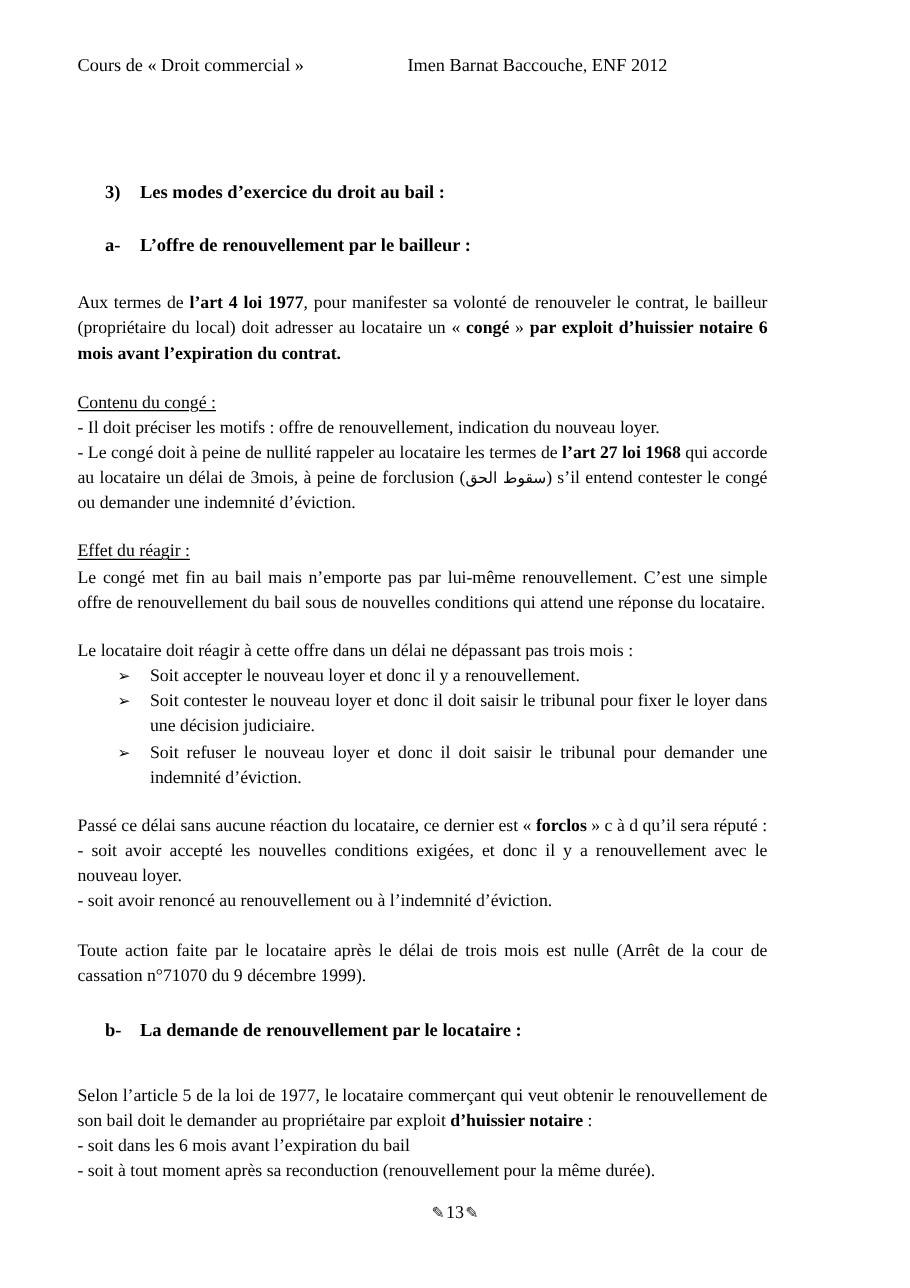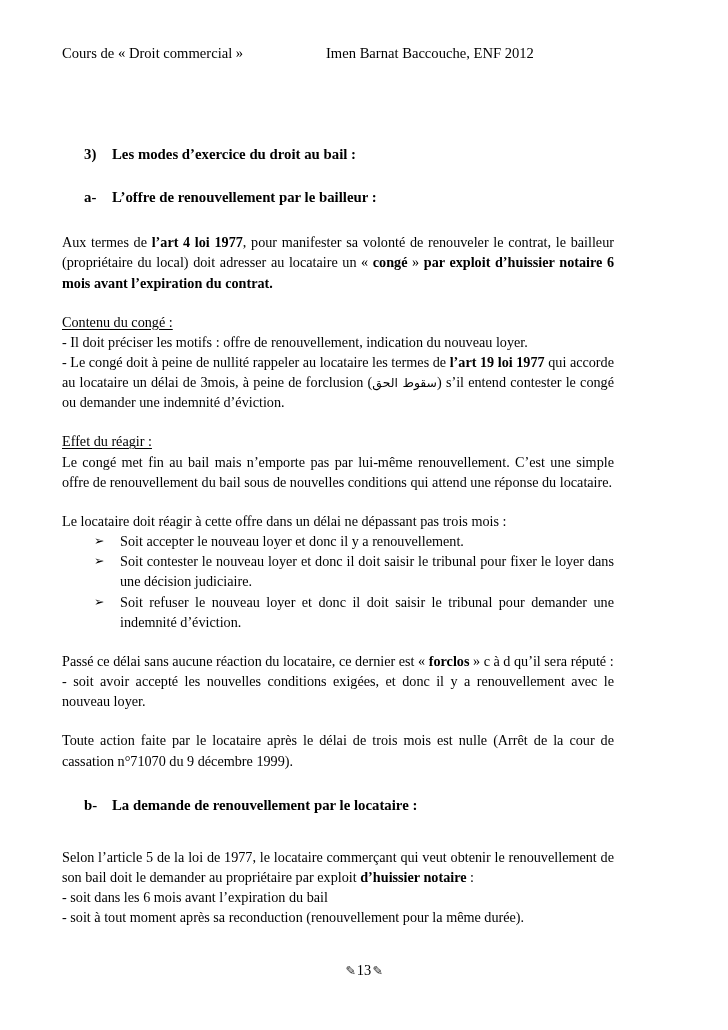--- a/index.html
+++ b/index.html
@@ -154,21 +154,21 @@
   <div class="spacer-lg"></div>
 
   <p class="body"><span>Aux termes de </span><span class="b">l’art 4 loi 1977</span><span>, pour manifester sa volonté de renouveler le contrat, le bailleur (propriétaire du local) doit adresser au locataire un « </span><span class="b">congé</span><span> » </span><span class="b">par exploit d’huissier notaire 6 mois avant l’expiration du contrat.</span></p>
 
   <div class="spacer-md"></div>
 
   <p class="body nojust"><span class="u">Contenu du congé :</span></p>
 
   <p class="body nojust">- Il doit préciser les motifs : offre de renouvellement, indication du nouveau loyer.</p>
 
-  <p class="body"><span>- Le congé doit à peine de nullité rappeler au locataire les termes de </span><span class="b">l’art 19 loi 1977</span><span> qui accorde au locataire un délai de 3mois, à peine de forclusion (</span><span class="ar">سقوط الحق</span><span>) s’il entend contester le congé ou demander une indemnité d’éviction.</span></p>
+  <p class="body"><span>- Le congé doit à peine de nullité rappeler au locataire les termes de </span><span class="b">l’art 27 loi 1968</span><span> qui accorde au locataire un délai de 3mois, à peine de forclusion (</span><span class="ar">سقوط الحق</span><span>) s’il entend contester le congé ou demander une indemnité d’éviction.</span></p>
 
   <div class="spacer-md"></div>
 
   <p class="body nojust"><span class="u">Effet du réagir :</span></p>
 
   <p class="body">Le congé met fin au bail mais n’emporte pas par lui-même renouvellement. C’est  une simple offre de renouvellement du bail sous de nouvelles conditions qui attend une réponse du locataire.</p>
 
   <div class="spacer-md"></div>
 
   <p class="body nojust">Le locataire doit réagir à cette offre dans un délai ne dépassant pas trois mois :</p>
@@ -186,20 +186,21 @@
       <span class="bullet-glyph">➢</span>
       <span>Soit refuser le nouveau loyer et donc il doit saisir le tribunal pour demander une indemnité d’éviction.</span>
     </li>
   </ul>
 
   <div class="spacer-md"></div>
 
   <p class="body"><span>Passé ce délai sans aucune réaction du locataire, ce dernier est « </span><span class="b">forclos</span><span> » c à d qu’il sera réputé :</span></p>
 
   <p class="body">- soit avoir accepté les nouvelles conditions exigées, et donc il y a renouvellement avec le nouveau loyer.</p>
+  <p class="body nojust">- soit avoir renoncé au renouvellement ou à l’indemnité d’éviction.</p>
 
   <div class="spacer-md"></div>
 
   <p class="body">Toute action faite par le locataire après le délai de trois mois est nulle (Arrêt de la cour de cassation n°71070 du 9 décembre 1999).</p>
 
   <div class="spacer-lg"></div>
 
   <div class="heading-row lvl-a">
     <span class="marker">b-</span>
     <span class="h-text">La demande de renouvellement par le locataire :</span>

